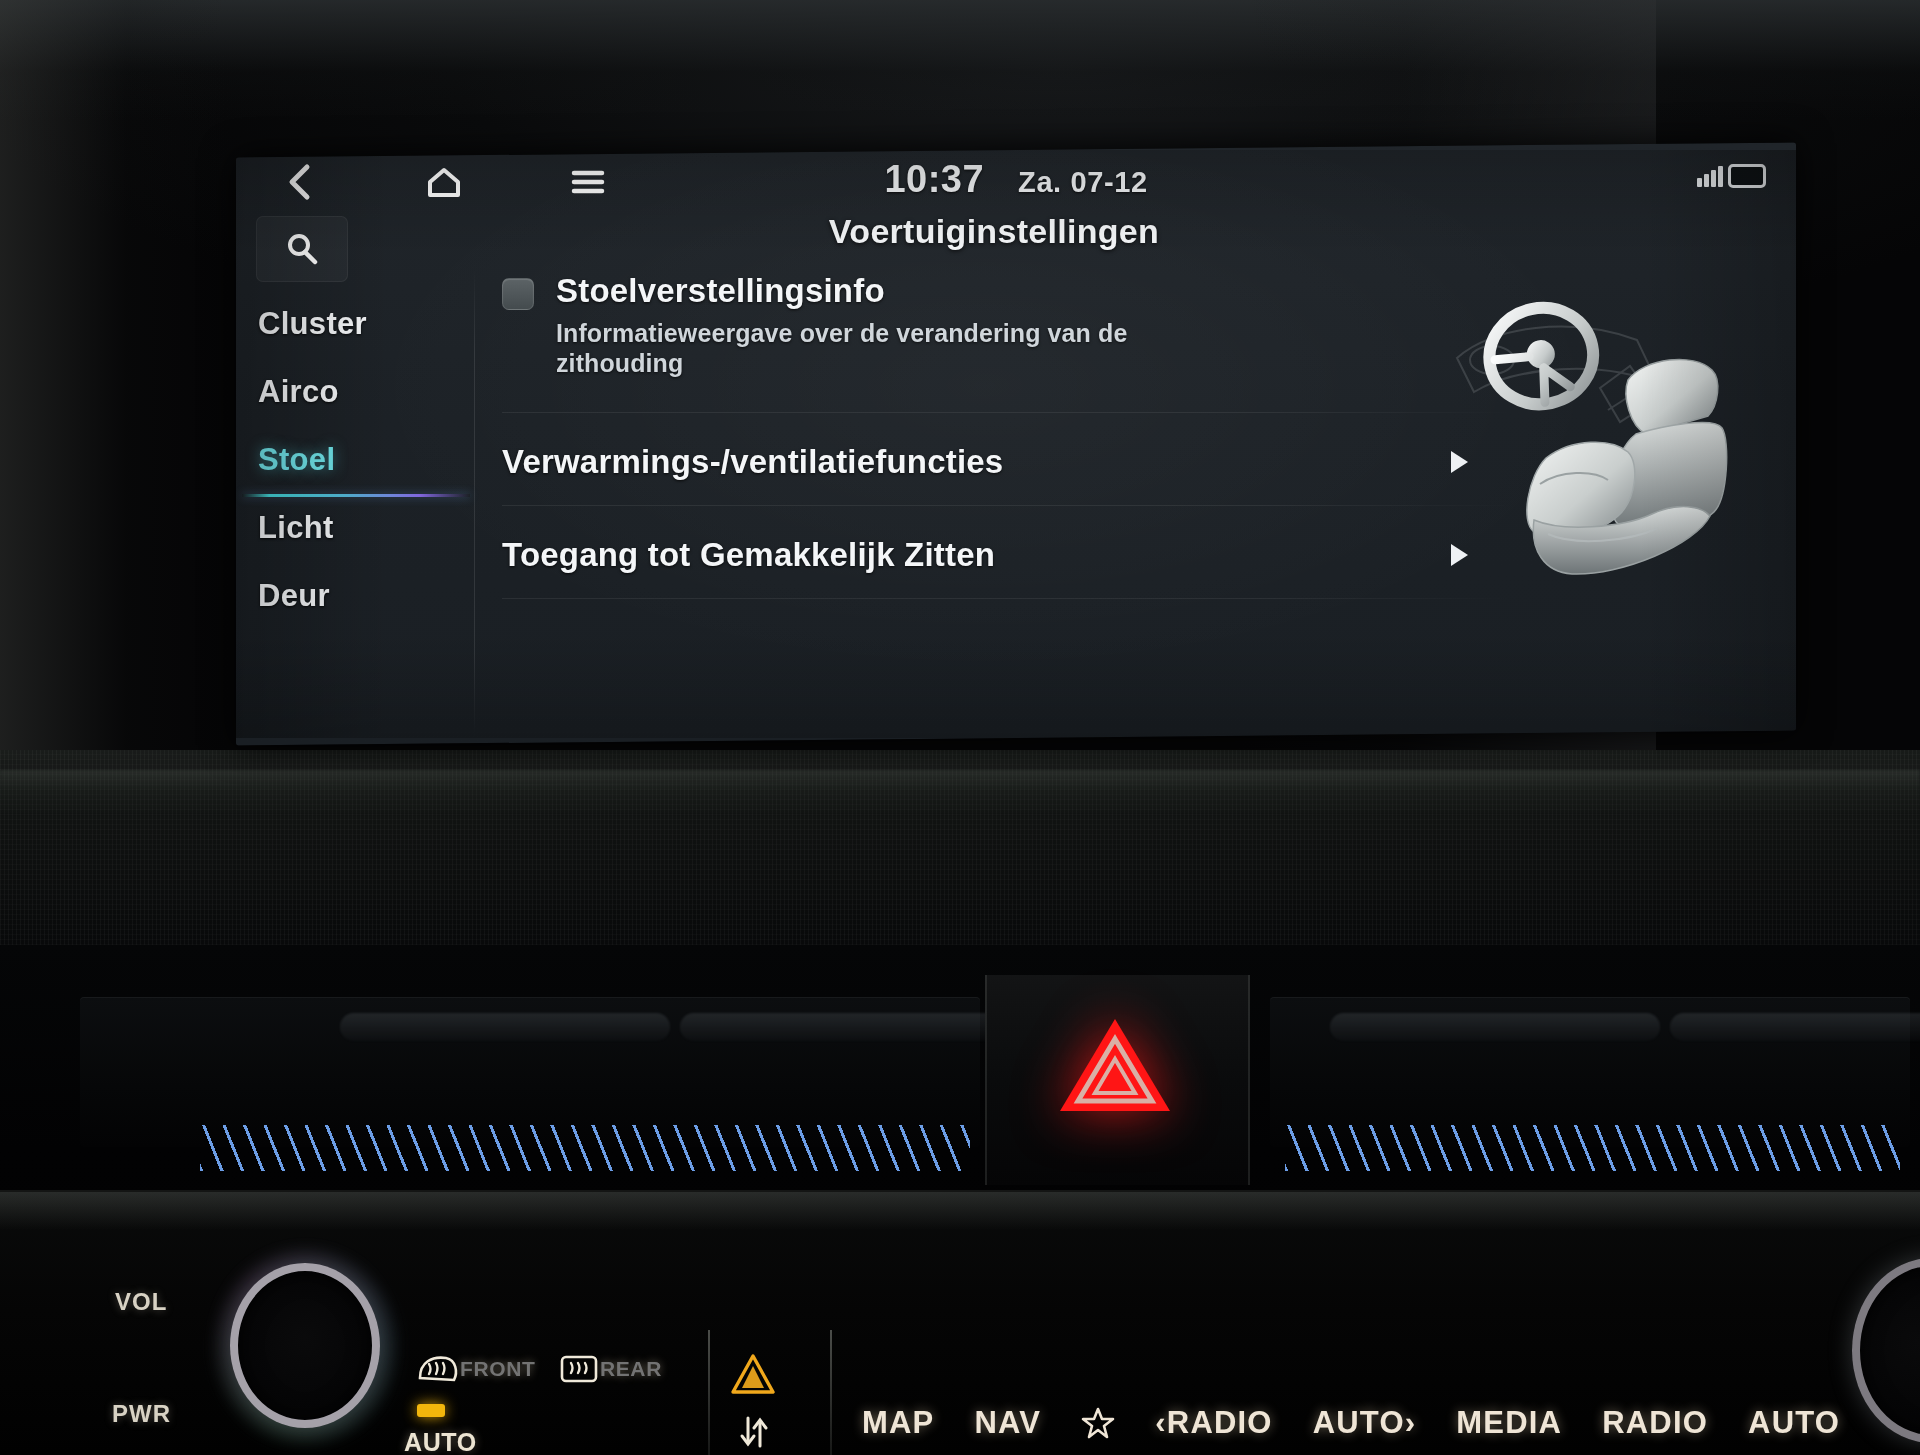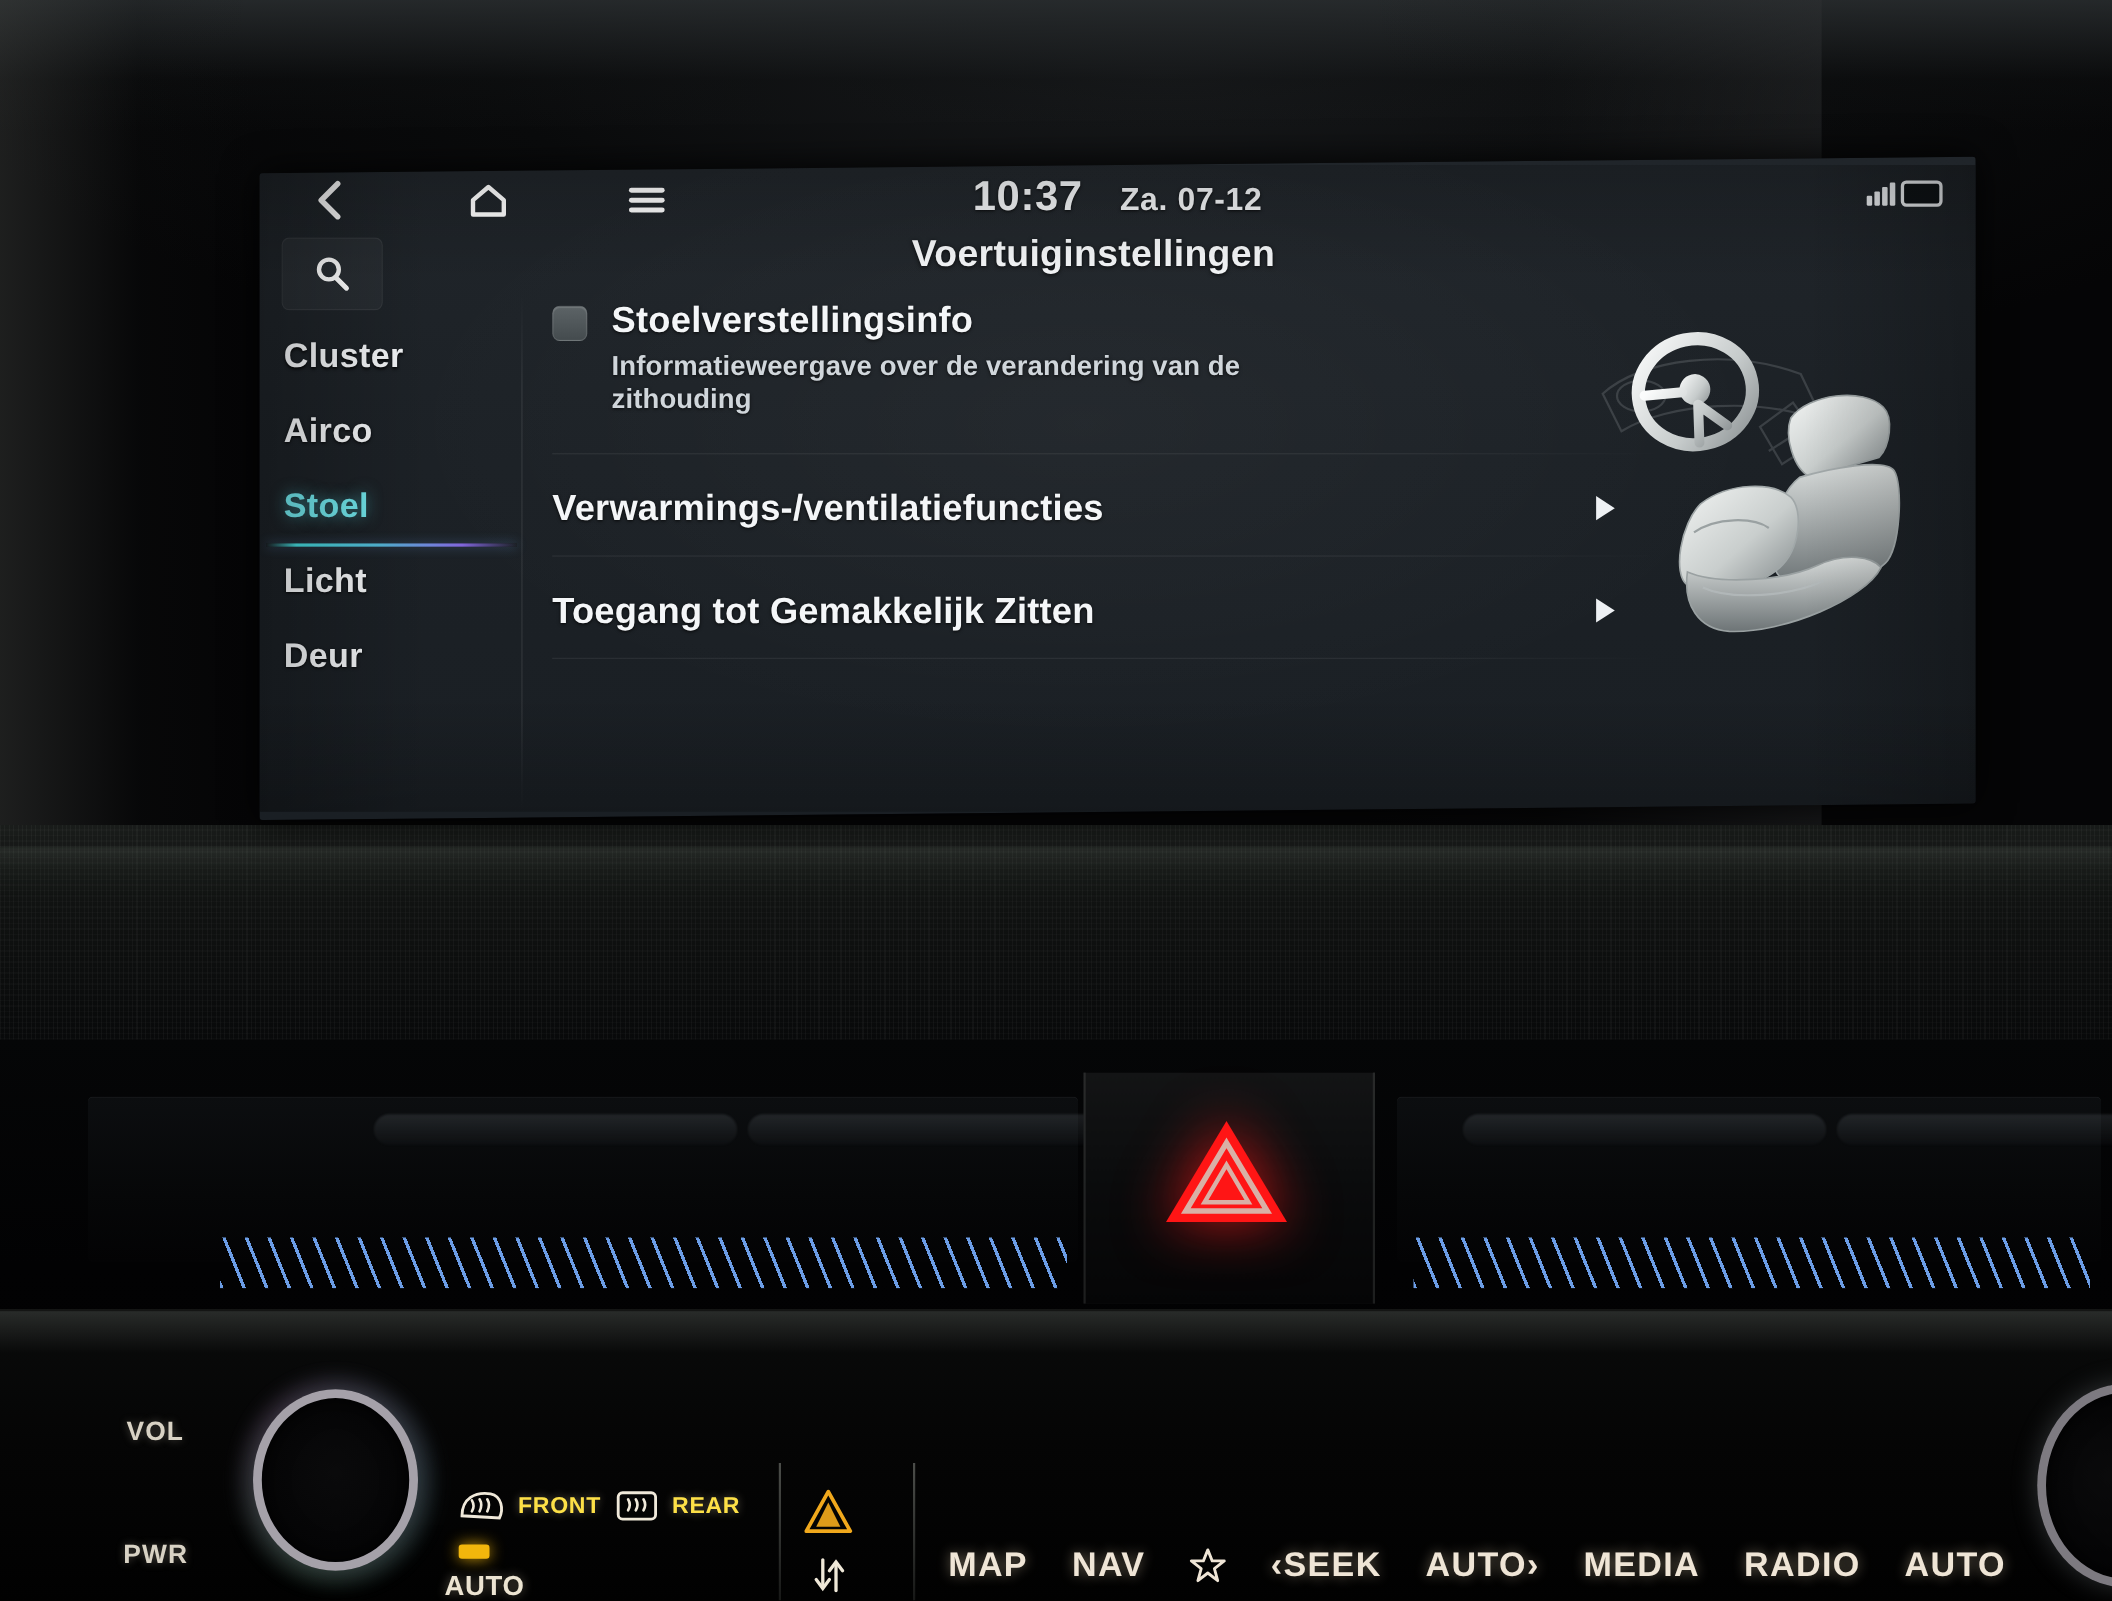--- a/index.html
+++ b/index.html
@@ -239,21 +239,21 @@
     background:radial-gradient(circle at 50% 45%, #0a0a0b 0%, #050506 70%);
   }
   .knob-glow{
     position:absolute; left:8px; top:8px; width:176px; height:188px; border-radius:50%;
     background:conic-gradient(from 200deg, rgba(120,200,160,.30), rgba(200,120,220,.22), rgba(120,180,220,.26), rgba(120,200,160,.30));
     filter:blur(9px); opacity:.55;
   }
   .lbl-vol{ position:absolute; left:115px; top:1288px; color:#d8d2c4; font-size:24px; font-weight:700; letter-spacing:1px; text-shadow:0 0 8px rgba(210,200,180,.35); }
   .lbl-pwr{ position:absolute; left:112px; top:1400px; color:#d8d2c4; font-size:24px; font-weight:700; letter-spacing:1px; text-shadow:0 0 8px rgba(210,200,180,.35); }
 
-  .defrost{ position:absolute; display:flex; align-items:center; gap:11px; color:#fde047; }
+  .defrost{ position:absolute; display:flex; align-items:center; gap:0; color:#737373; }
   .def-front{ left:416px; top:1352px; }
   .def-rear{ left:558px; top:1352px; }
   .def-txt{ font-size:21px; font-weight:700; letter-spacing:.6px; text-shadow:0 0 9px rgba(240,225,190,.4); }
 
   .auto-led{
     position:absolute; left:417px; top:1404px; width:28px; height:13px; border-radius:3px;
     background:#f2b60c; box-shadow:0 0 14px rgba(242,182,12,.85);
   }
   .auto-txt{ position:absolute; left:404px; top:1428px; color:#ece4d2; font-size:25px; font-weight:700; letter-spacing:.6px; text-shadow:0 0 10px rgba(235,220,185,.4); }
 
@@ -521,21 +521,21 @@
   </div>
 
   <div class="fnbar">
     <span class="fn">MAP</span>
     <span class="fn">NAV</span>
     <span class="fn-star">
       <svg width="34" height="34" viewBox="0 0 34 34">
           <polygon points="17,3 21,13 32,13 23,20 26,31 17,24 8,31 11,20 2,13 13,13" fill="none" stroke="#efe5d6" stroke-width="2.6" stroke-linejoin="round"></polygon>
         </svg>
     </span>
-    <span class="fn">‹SEEK</span>
+    <span class="fn">‹RADIO</span>
     <span class="fn">AUTO›</span>
     <span class="fn">MEDIA</span>
     <span class="fn">RADIO</span>
     <span class="fn">AUTO</span>
   </div>
 
   <div class="right-knob"></div>
 
 </div>
 

